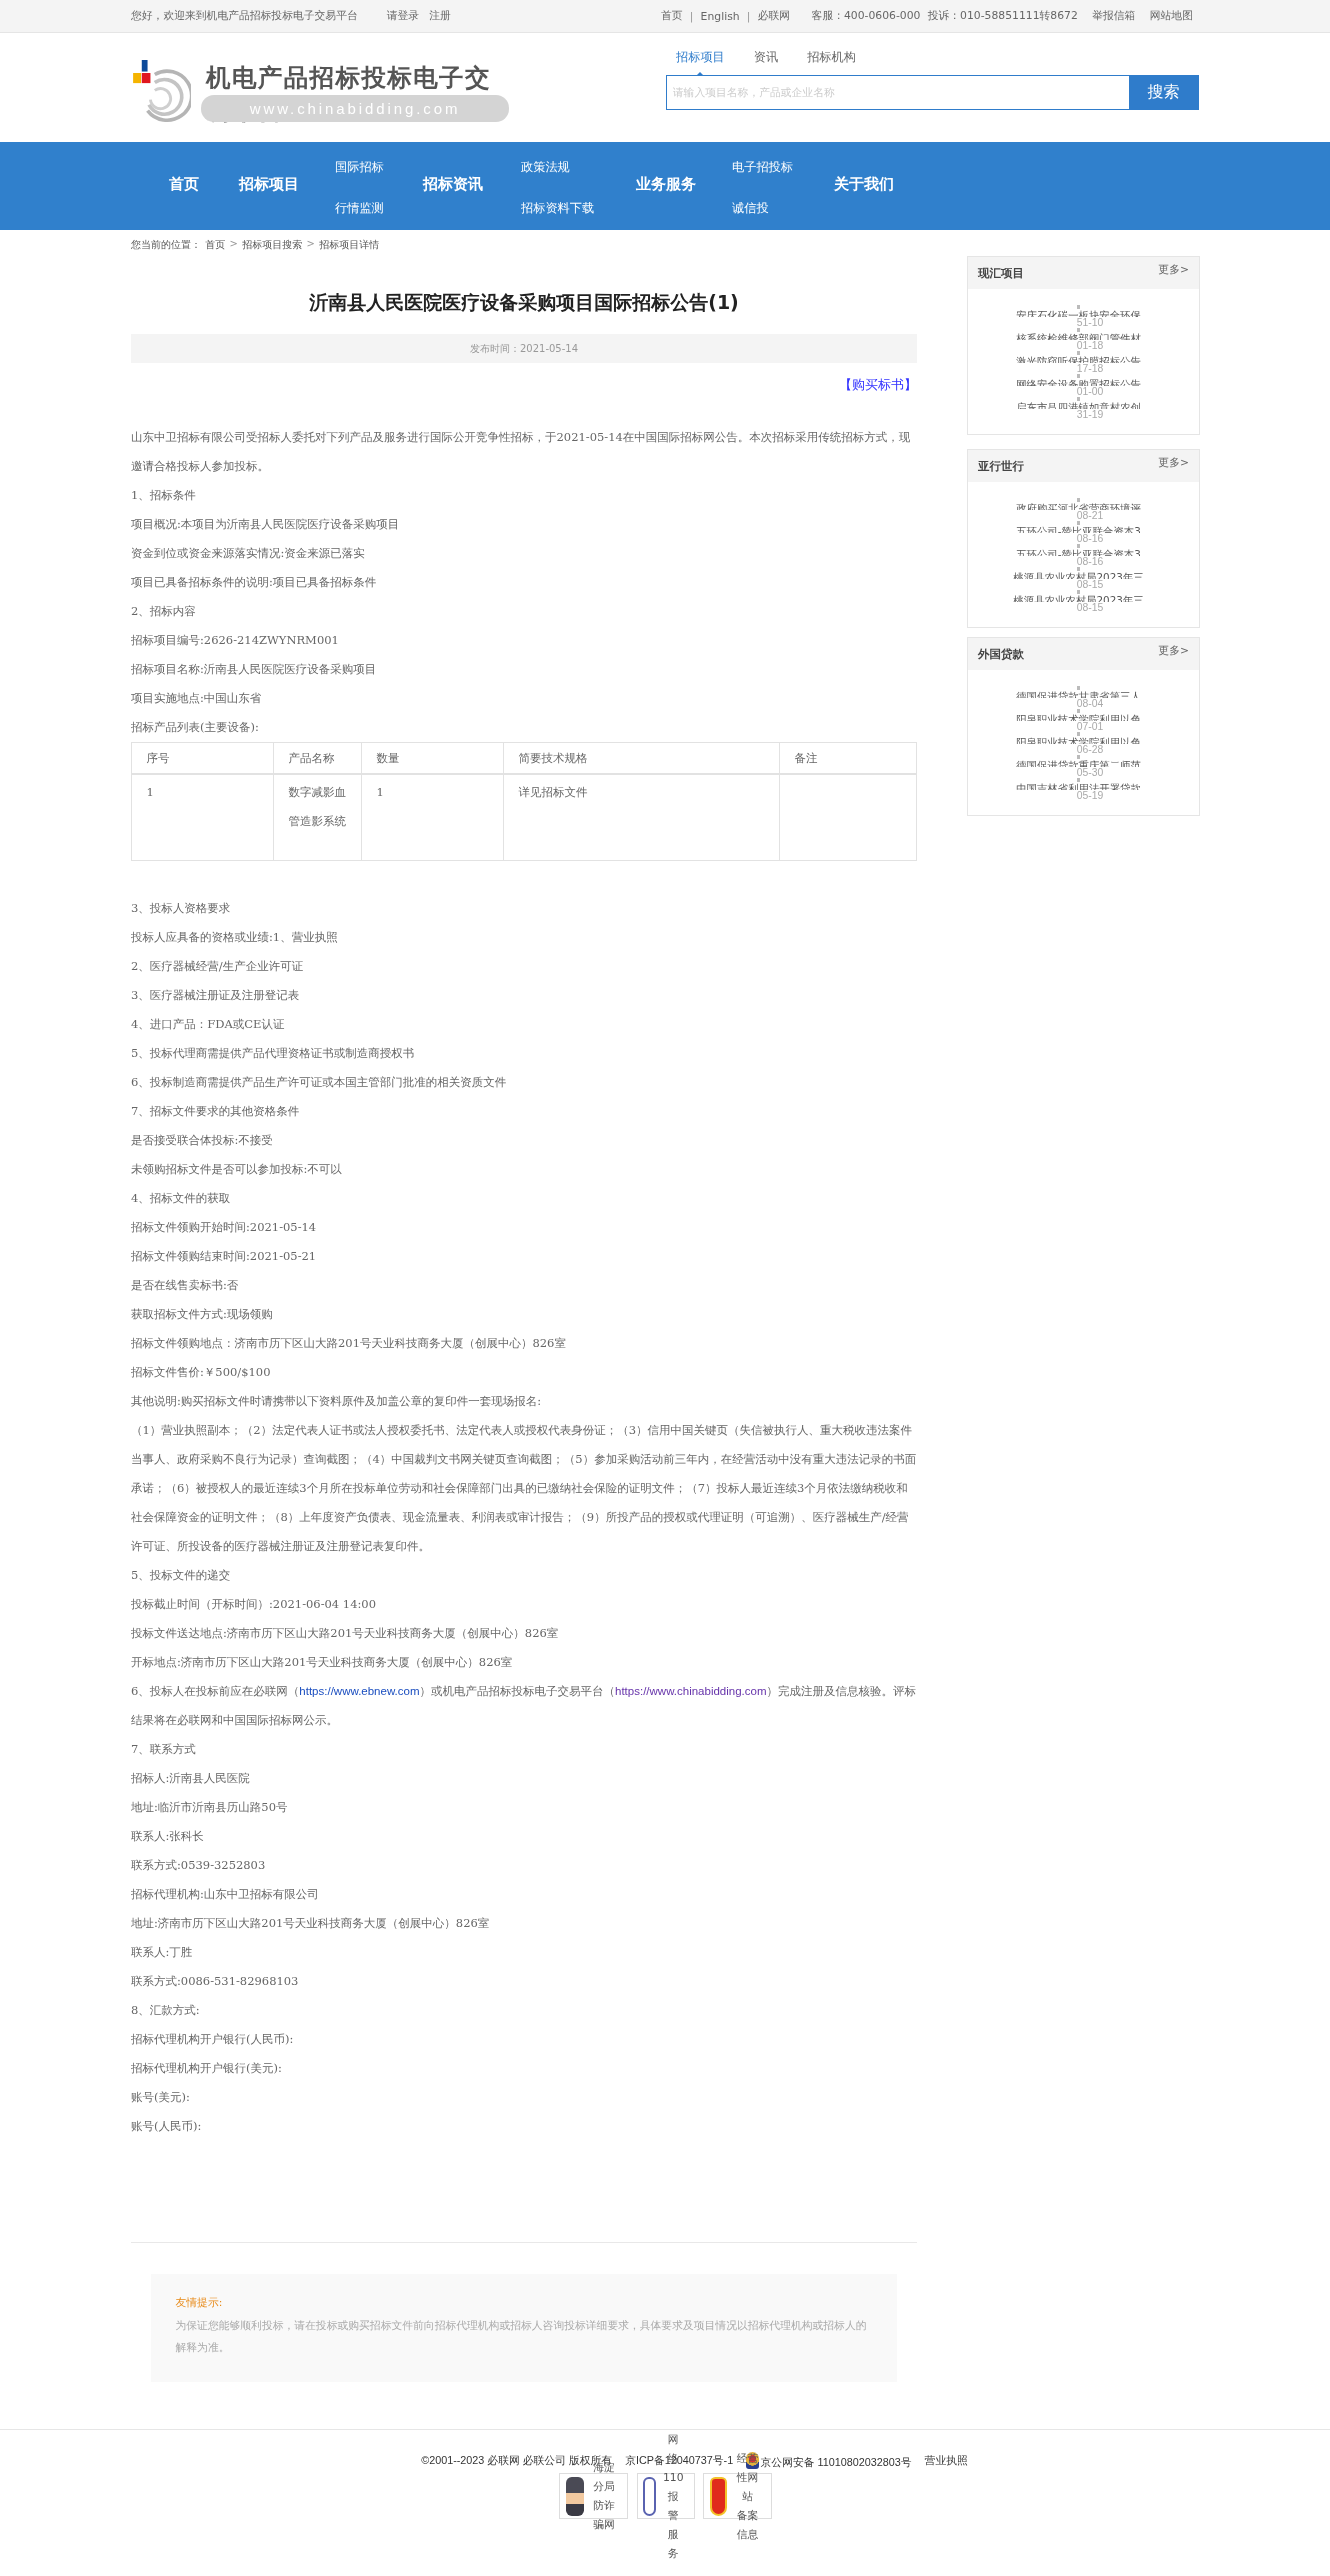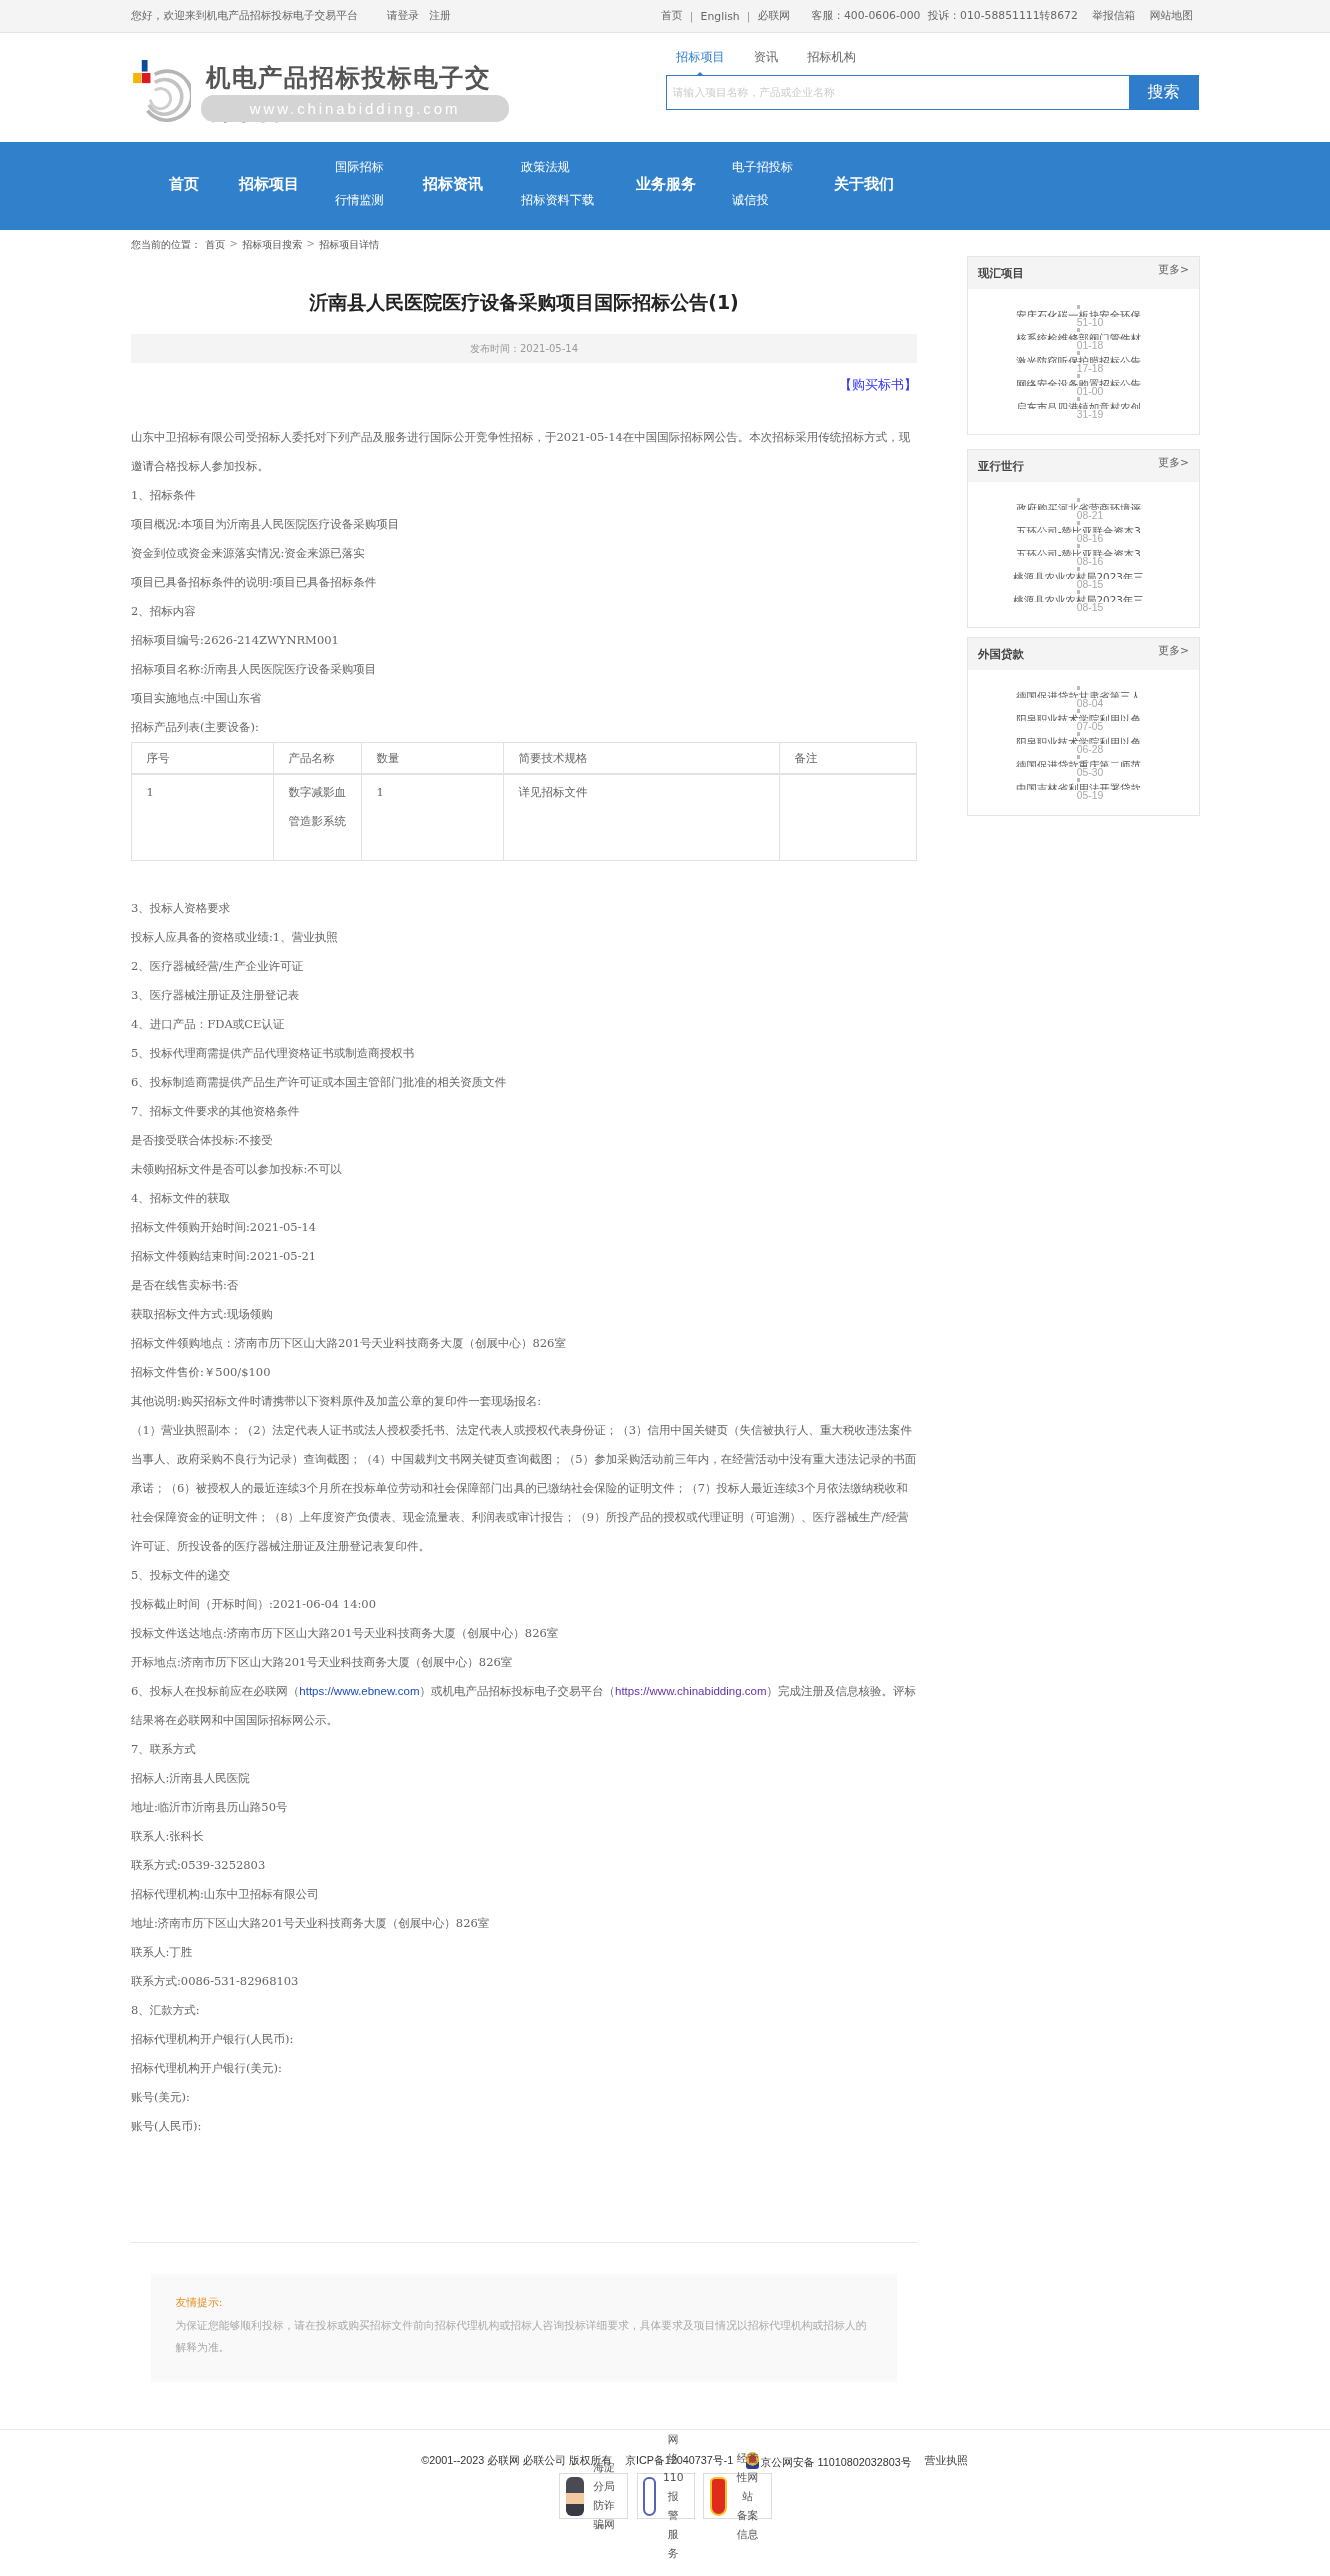--- a/index.html
+++ b/index.html
@@ -26,21 +26,21 @@
   .search .tabs .tab.active { color: #2f7ccb; position: relative; }
   .search .tabs .tab.active::after { content: ""; position: absolute; left: 50%; margin-left: -4.3px; bottom: -10px; border: 4.3px solid transparent; border-bottom-color: #2f7ccb; }
   .search .box { margin-top: 8.6px; width: 533px; height: 35px; border: 1.4px solid #2f7ccb; display: flex; }
   .search .box input { flex: 1; border: none; outline: none; padding-left: 5.8px; font-size: 10.8px; color: #ccc; font-family: "DejaVu Sans", sans-serif; background: #fff; }
   .search .box input::placeholder { color: #ccc; }
   .search .box .btn { width: 69px; background: #2f7ccb; color: #fff; font-size: 16px; display: flex; align-items: center; justify-content: center; }
 
   
   .nav { position: absolute; left: 0; top: 142px; width: 1331px; height: 88px; background: #3080cc; color: #fff; }
   .nav .item { position: absolute; font-weight: bold; font-size: 15px; top: 33px; }
-  .nav .stack { position: absolute; top: 17.3px; font-size: 12.2px; display: flex; flex-direction: column; gap: 16px; }
+  .nav .stack { position: absolute; top: 17.3px; font-size: 12.2px; display: flex; flex-direction: column; gap: 24px; }
 
   
   .breadcrumb { position: absolute; left: 131px; top: 238px; font-size: 10px; color: #555; display: flex; gap: 4.3px; }
   .breadcrumb .chev { color: #999; }
 
   
   .article { position: absolute; left: 131px; top: 281px; width: 786px; }
   .article h1 { text-align: center; font-size: 19px; font-weight: bold; color: #222; margin-top: 8.6px; }
   .article .meta { margin-top: 18px; height: 29px; background: #f4f4f4; text-align: center; line-height: 29px; font-size: 10px; color: #999; }
   .article .buy { text-align: right; margin-top: 13px; font-size: 13px; color: #3333ff; font-family: "DejaVu Serif", serif; }
@@ -327,21 +327,21 @@
   </div>
   <ul>
     <li>
         <span class="dot"></span>
         <span class="txt">德国促进贷款甘肃省第三人...</span>
         <span class="date">08-04</span>
       </li>
     <li>
         <span class="dot"></span>
         <span class="txt">阳泉职业技术学院利用以色...</span>
-        <span class="date">07-05</span>
+        <span class="date">07-01</span>
       </li>
     <li>
         <span class="dot"></span>
         <span class="txt">阳泉职业技术学院利用以色...</span>
         <span class="date">06-28</span>
       </li>
     <li>
         <span class="dot"></span>
         <span class="txt">德国促进贷款重庆第二师范...</span>
         <span class="date">05-30</span>

